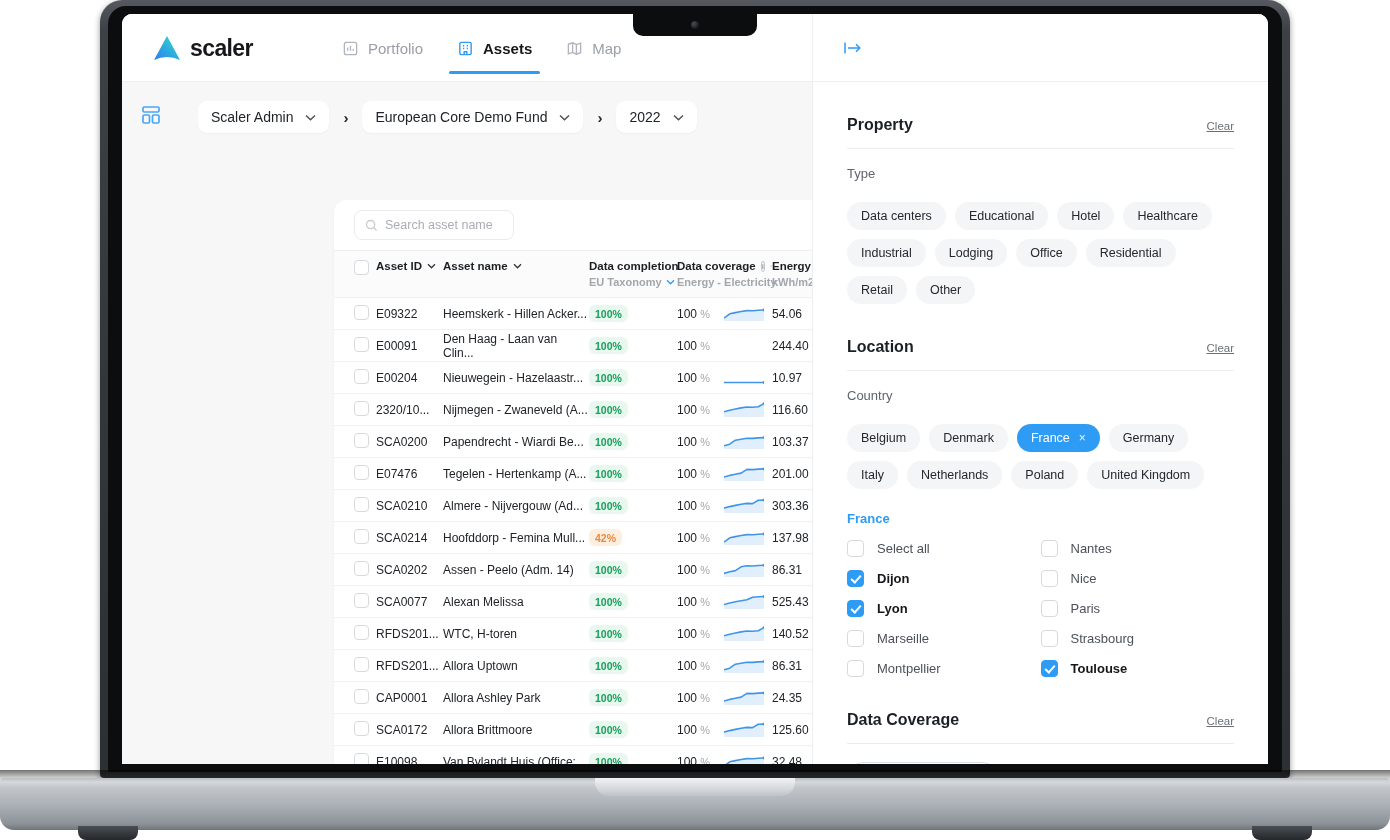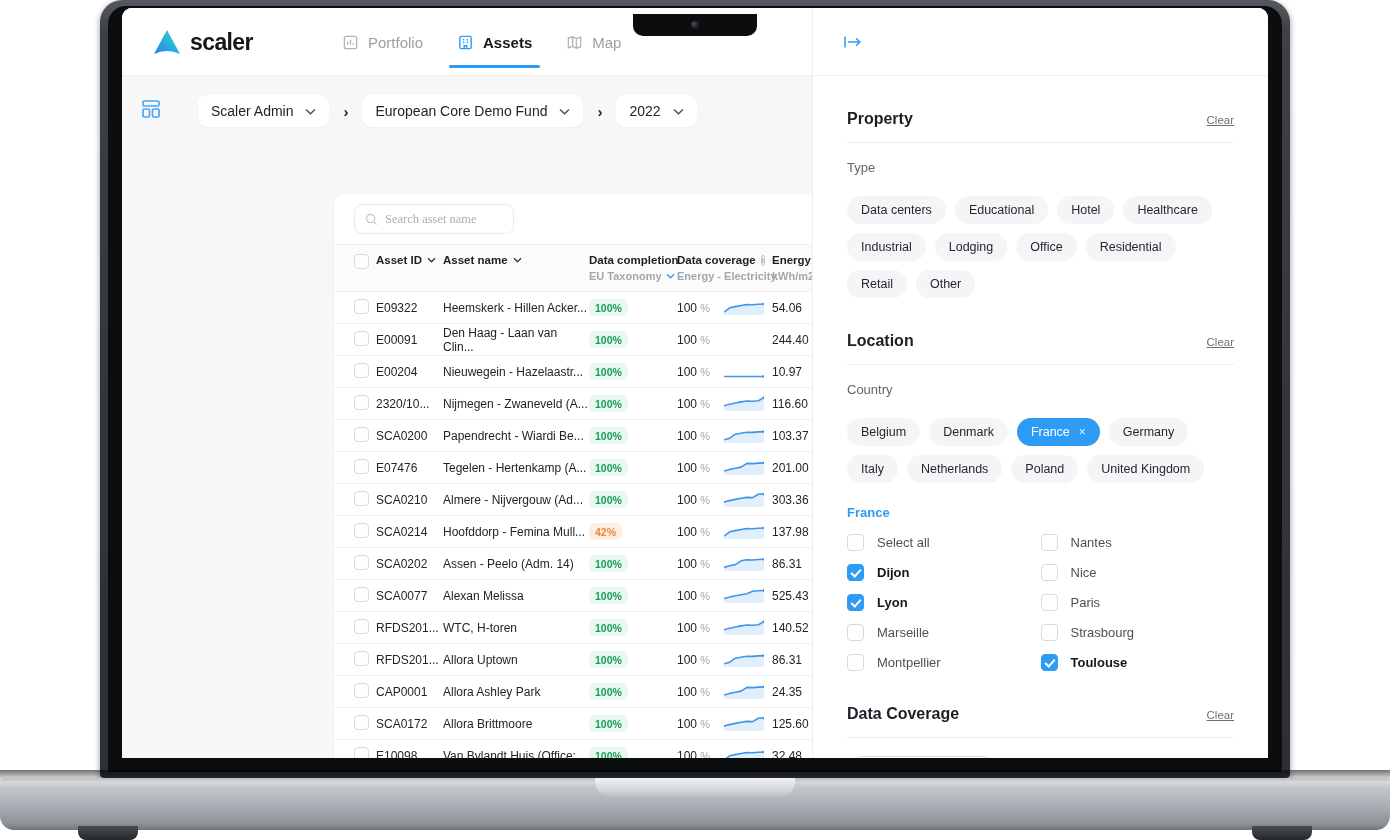--- a/index.html
+++ b/index.html
@@ -19,21 +19,21 @@
     background: linear-gradient(180deg,#565a60 0%, #3d4146 4%, #33373c 50%, #2c3034 100%);
     border-radius: 22px 22px 4px 4px;
     box-shadow: 0 2px 6px rgba(0,0,0,.4);
   }
   .lid-inner {
     position: absolute; left: 108px; top: 6px; width: 1174px; height: 766px;
     background: #0c0d0f;
     border-radius: 18px 18px 2px 2px;
   }
   .screen {
-    position: absolute; left: 122px; top: 8px; width: 1146px; height: 750px;
+    position: absolute; left: 122px; top: 14px; width: 1146px; height: 750px;
     background: #f7f7f8; overflow: hidden;
     border-radius: 10px 10px 0 0;
   }
   .notch {
     position: absolute; left: 633px; top: 14px; width: 124px; height: 22px;
     background: #0c0d0f; border-radius: 0 0 10px 10px; z-index: 60;
   }
   .notch-cam {
     position: absolute; left: 50%; top: 7px; margin-left: -4px;
     width: 8px; height: 8px; border-radius: 50%;
@@ -105,21 +105,21 @@
     background:#fff; border-radius: 12px 12px 0 0; overflow: hidden;
     box-shadow: 0 1px 3px rgba(16,24,40,.05);
   }
   .table-toolbar { height: 50px; display:flex; align-items:center; padding: 0 0 0 20px; }
   .searchbox {
     width: 160px; height: 30px; border: 1px solid #e9eaec; border-radius: 8px;
     display:flex; align-items:center; gap:7px; padding: 0 10px;
   }
   .searchbox .sico { width:13px; height:13px; display:block; opacity:.55; }
   .searchbox input {
-    border:0; outline:0; font-size: 12.5px; font-family: Liberation Serif, serif; color:#6b7077; width: 100%;
+    border:0; outline:0; font-size: 12.5px; font-family: Liberation Sans, sans-serif; color:#6b7077; width: 100%;
     background: transparent;
   }
   .searchbox input::placeholder { color:#a9adb4; }
 
   table.assets { width: 100%; border-collapse: collapse; table-layout: fixed; }
   table.assets thead th {
     background:#fbfbfc; text-align: left; padding: 9px 0 9px 0;
     border-top: 1px solid #eff0f2; border-bottom: 1px solid #eff0f2;
     vertical-align: top;
   }

